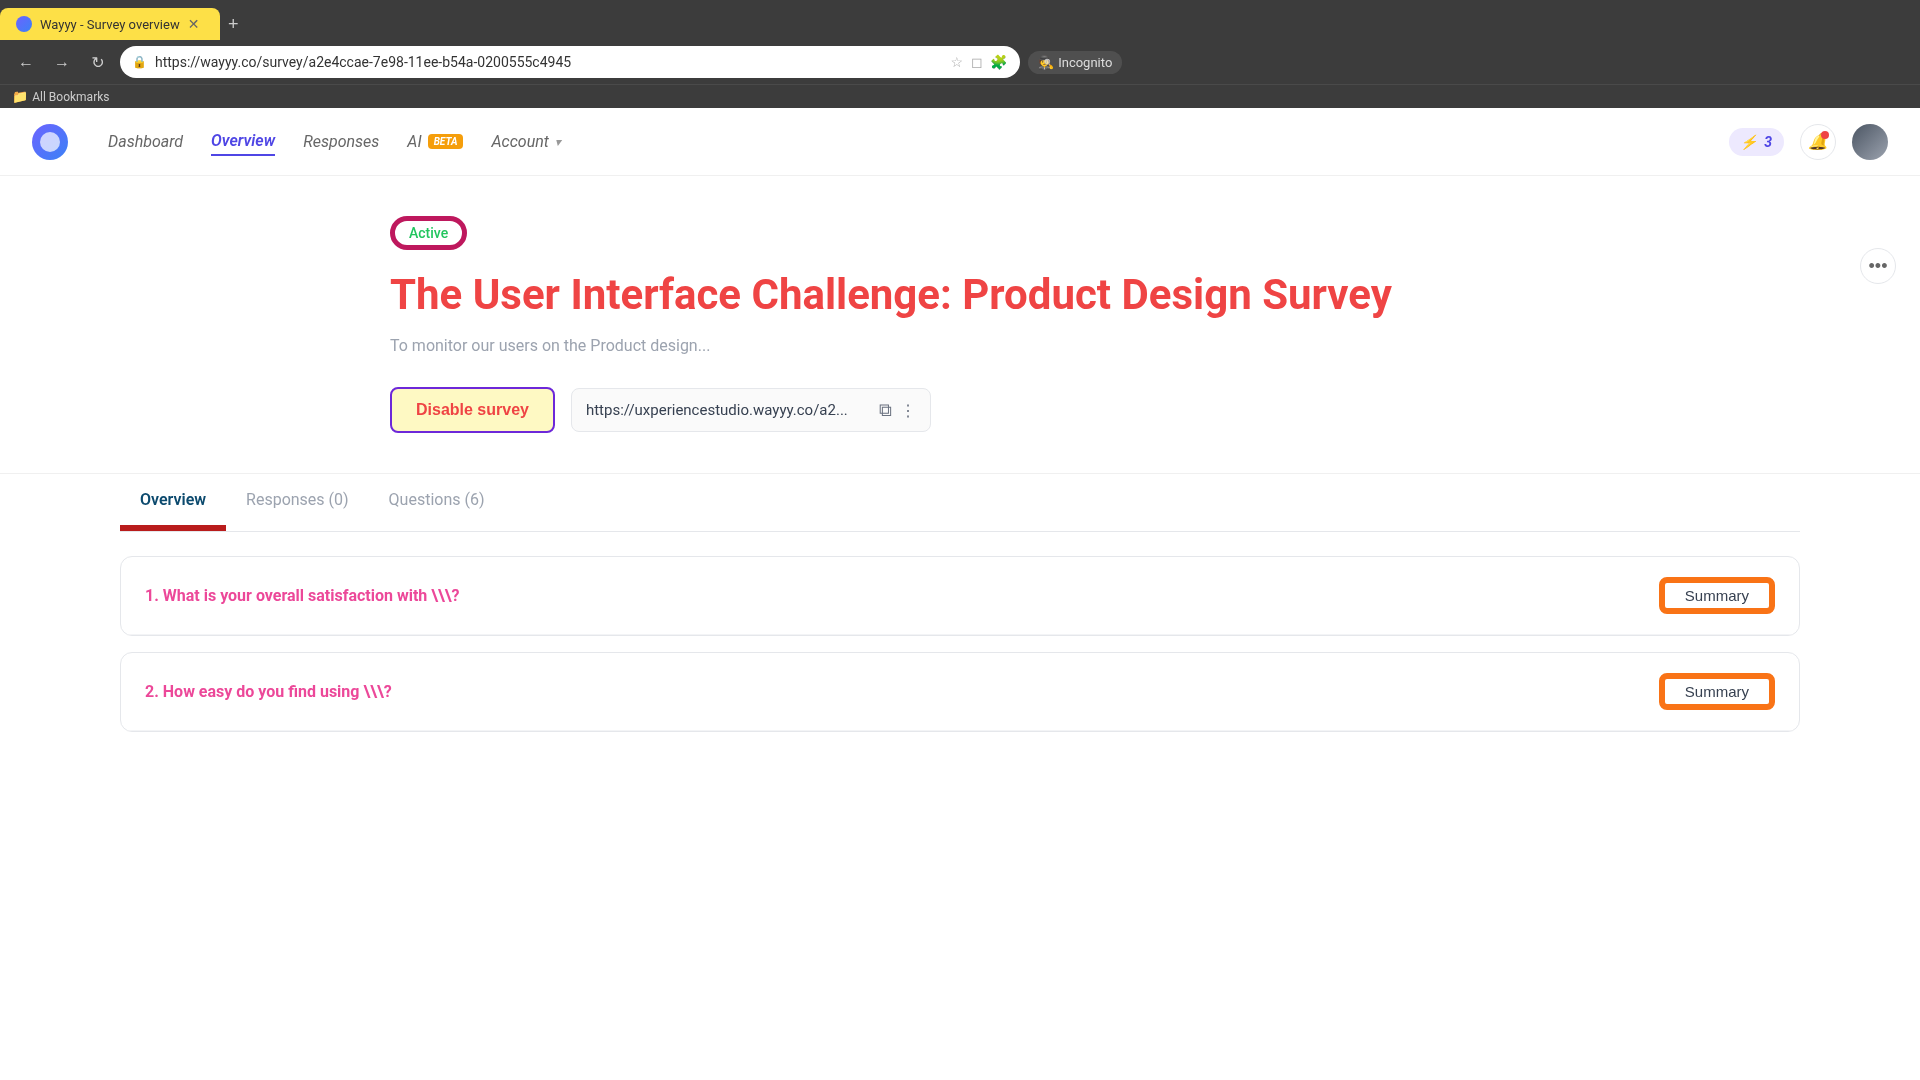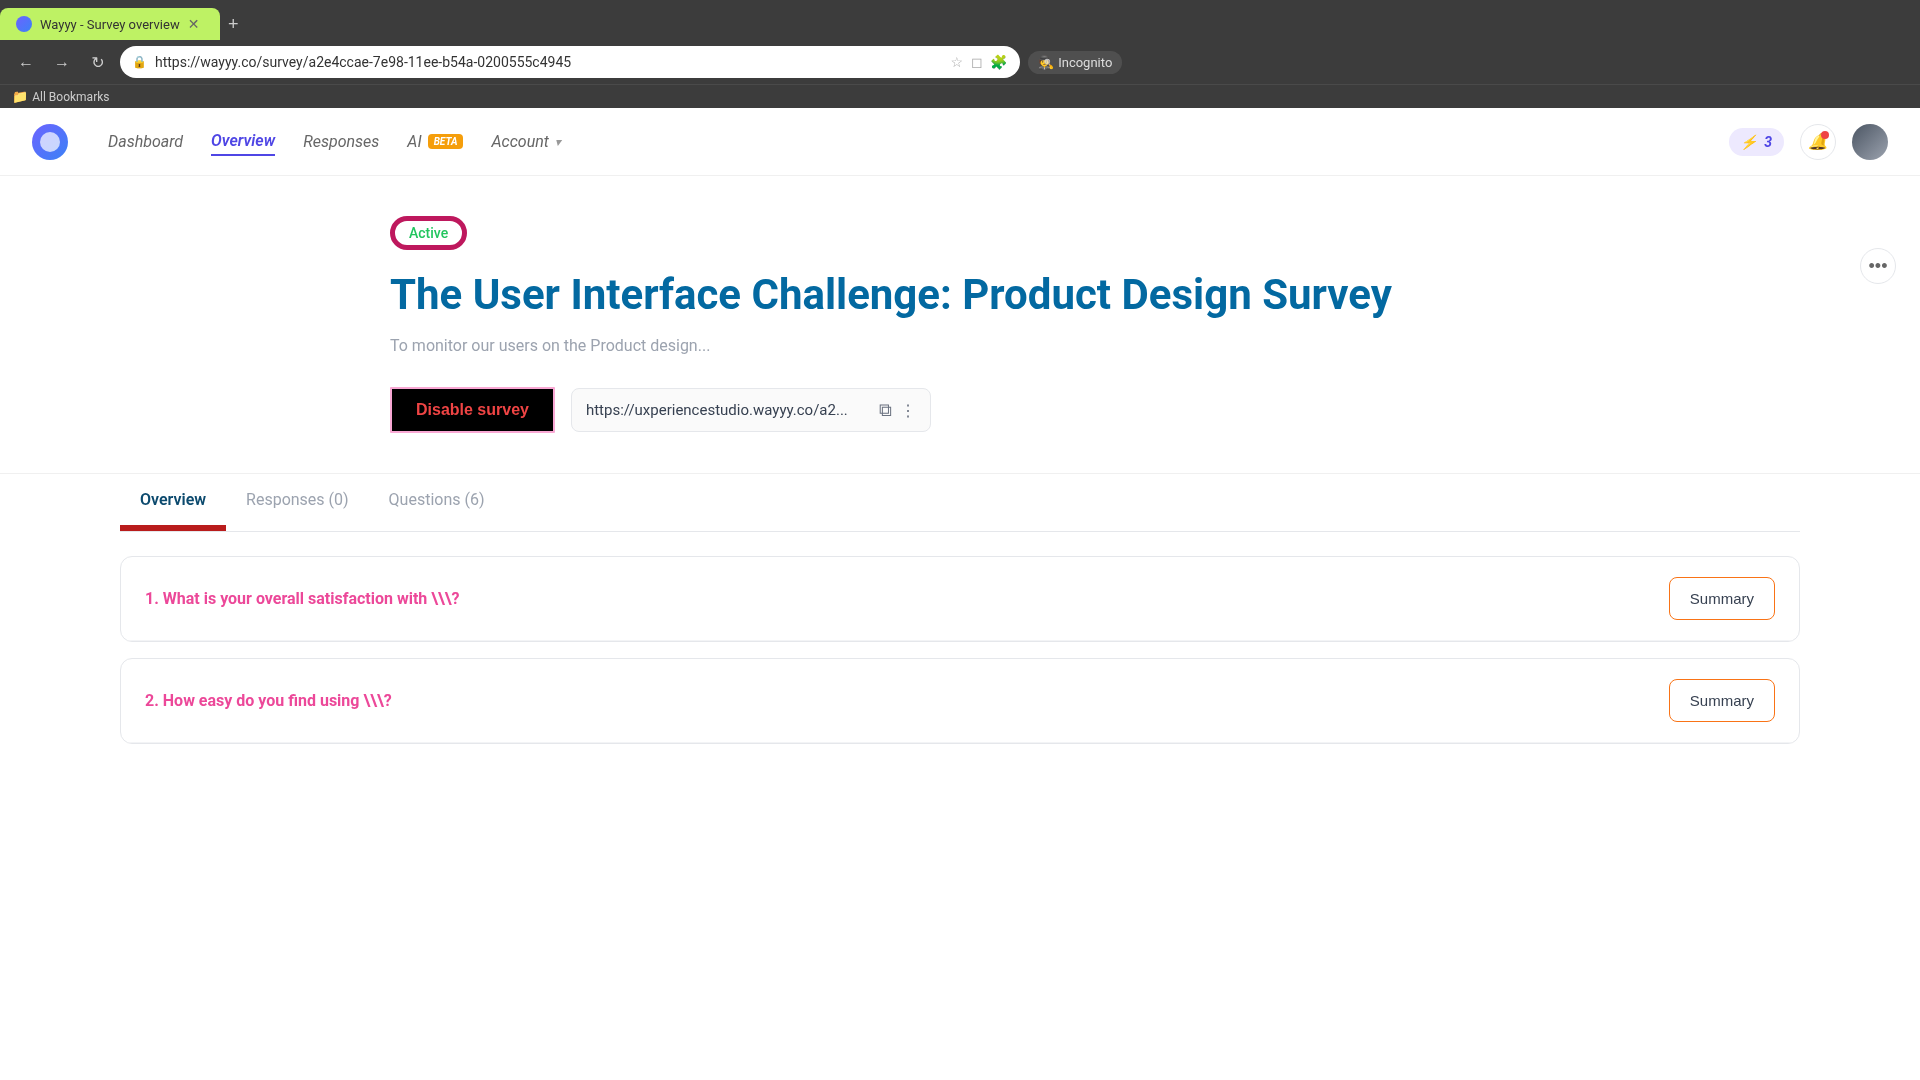--- a/index.html
+++ b/index.html
@@ -1,21 +1,21 @@
 <!DOCTYPE html>
 <html><head>
   <meta charset="utf-8">
   <style>
     * { margin: 0; padding: 0; box-sizing: border-box; }
     body { font-family: -apple-system, BlinkMacSystemFont, 'Segoe UI', Roboto, sans-serif; background: #fff; width: 1920px; min-height: 1080px; overflow-x: hidden; }
 
     
     .browser-frame { background: #2c2c2c; width: 100%; }
     .browser-tabs { display: flex; align-items: center; background: #3c3c3c; padding: 8px 0 0 0; height: 40px; }
-    .browser-tab { display: flex; align-items: center; background: #bef264; border-radius: 8px 8px 0 0; padding: 12px 16px; height: 32px; min-width: 220px; gap: 8px; }
+    .browser-tab { display: flex; align-items: center; background: #fde047; border-radius: 8px 8px 0 0; padding: 12px 16px; height: 32px; min-width: 220px; gap: 8px; }
     .browser-tab-favicon { width: 16px; height: 16px; border-radius: 50%; background: linear-gradient(135deg, #6c63ff, #3b82f6); }
     .browser-tab-title { font-size: 13px; color: #333; white-space: nowrap; overflow: hidden; text-overflow: ellipsis; max-width: 160px; }
     .browser-tab-close { font-size: 14px; color: #666; cursor: pointer; }
     .browser-tab-new { background: none; border: none; color: #ccc; font-size: 18px; padding: 0 8px; cursor: pointer; }
     .browser-controls { display: flex; align-items: center; gap: 8px; padding: 6px 12px; background: #3c3c3c; }
     .browser-nav-btn { width: 28px; height: 28px; border-radius: 50%; background: none; border: none; color: #ccc; font-size: 16px; cursor: pointer; display: flex; align-items: center; justify-content: center; }
     .browser-address-bar { flex: 1; background: #fff; border-radius: 20px; height: 32px; display: flex; align-items: center; padding: 0 12px; gap: 8px; max-width: 900px; }
     .browser-address-lock { color: #666; font-size: 12px; }
     .browser-address-text { font-size: 14px; color: #333; flex: 1; }
     .browser-address-actions { display: flex; gap: 8px; align-items: center; }
@@ -45,44 +45,44 @@
     .nav-notification-dot { width: 8px; height: 8px; border-radius: 50%; background: #ef4444; position: absolute; top: 6px; right: 6px; }
     .nav-avatar { width: 36px; height: 36px; border-radius: 50%; background: #6b7280; overflow: hidden; cursor: pointer; }
     .nav-avatar-img { width: 100%; height: 100%; object-fit: cover; background: linear-gradient(135deg, #4b5563, #9ca3af); }
 
     
     .more-btn { position: absolute; right: 24px; top: 200px; width: 36px; height: 36px; border-radius: 50%; background: none; border: 1px solid #e5e7eb; display: flex; align-items: center; justify-content: center; cursor: pointer; color: #666; font-size: 18px; }
 
     
     .survey-content { padding: 40px 0 0 0; max-width: 1140px; margin: 0 auto; position: relative; }
     .status-badge { display: inline-block; padding: 4px 14px; border-radius: 20px; border: 5px solid #be185d; color: #22c55e; font-size: 14px; font-weight: 500; margin-bottom: 20px; }
-    .survey-title { font-size: 42px; font-weight: 700; color: #0369a1; line-height: 1.2; margin-bottom: 16px; }
+    .survey-title { font-size: 42px; font-weight: 700; color: #ef4444; line-height: 1.2; margin-bottom: 16px; }
     .survey-description { font-size: 16px; color: #9ca3af; margin-bottom: 32px; }
     .survey-actions { display: flex; align-items: center; gap: 16px; margin-bottom: 40px; }
-    .disable-btn { padding: 12px 24px; border-radius: 1px; border: 2px solid #f9a8d4; background: #000000; color: #ef4444; font-size: 16px; font-weight: 600; cursor: pointer; }
+    .disable-btn { padding: 12px 24px; border-radius: 8px; border: 2px solid #6d28d9; background: #fef9c3; color: #ef4444; font-size: 16px; font-weight: 600; cursor: pointer; }
     .url-box { display: flex; align-items: center; border: 1px solid #e5e7eb; border-radius: 8px; padding: 10px 14px; gap: 8px; background: #fafafa; min-width: 360px; }
     .url-text { font-size: 15px; color: #374151; flex: 1; overflow: hidden; text-overflow: ellipsis; white-space: nowrap; }
     .url-copy-icon { color: #6b7280; font-size: 18px; cursor: pointer; }
     .url-more-icon { color: #6b7280; font-size: 16px; cursor: pointer; }
 
     
     .section-divider { border: none; border-top: 1px solid #f0f0f0; margin: 0 0 0 0; }
 
     
     .tabs-container { padding: 0 0; border-bottom: 1px solid #e5e7eb; }
     .tabs { display: flex; gap: 0; }
     .tab { padding: 16px 20px; font-size: 16px; color: #9ca3af; cursor: pointer; border-bottom: 2px solid transparent; }
     .tab.active { color: #0c4a6e; font-weight: 600; border-bottom: 6px solid #b91c1c; }
 
     
     .questions-area { padding: 24px 0; }
     .question-card { border: 1px solid #e5e7eb; border-radius: 12px; margin-bottom: 16px; overflow: hidden; }
     .question-header { display: flex; align-items: center; padding: 20px 24px; justify-content: space-between; border-bottom: 1px solid #f3f4f6; }
     .question-text { font-size: 16px; color: #ec4899; font-weight: 700; }
-    .summary-btn { padding: 12px 20px; border-radius: 8px; border: 1px solid #f97316; background: #fff; font-size: 15px; color: #374151; cursor: pointer; font-weight: 500; }
+    .summary-btn { padding: 4px 20px; border-radius: 8px; border: 6px solid #f97316; background: #fff; font-size: 15px; color: #374151; cursor: pointer; font-weight: 500; }
     .question-body { padding: 16px 24px; }
     .no-votes { font-size: 15px; color: #9ca3af; }
 
     .main-container { padding: 0 120px; }
   </style>
 </head>
 <body>
 
 <div class="browser-frame">
 

